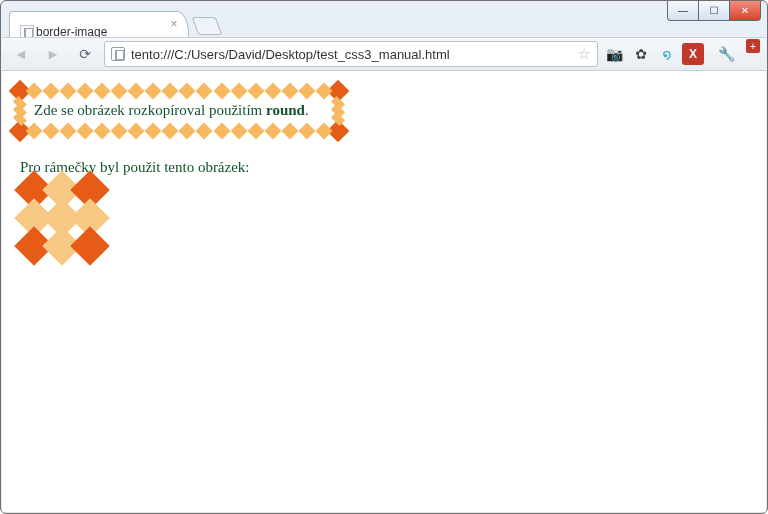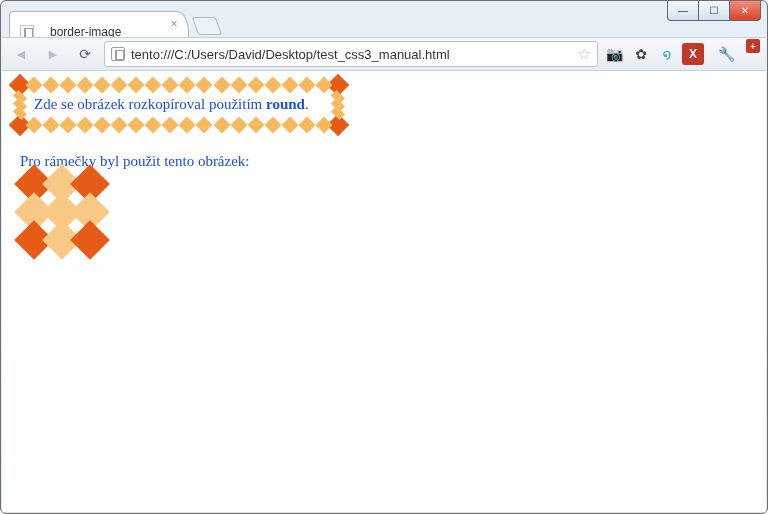--- a/index.html
+++ b/index.html
@@ -30,21 +30,21 @@
     background:linear-gradient(#f08d7f,#d9432a);
     color:#fff;
   }
 
   
   .tabstrip { position:absolute; left:8px; top:10px; height:26px; display:flex; align-items:flex-end; }
   .tab {
     height:26px; min-width:180px; padding:15px 26px 0 10px;
     background:#fff; border:1px solid #aeb8c2; border-bottom:none;
     border-top-left-radius:4px; border-top-right-radius:12px 22px;
-    display:flex; align-items:center; gap:16px;
+    display:flex; align-items:center; gap:2px;
     position:relative; font-size:12px; color:#333;
   }
   .tab .favicon{
     width:14px;height:14px;border:1px solid #c0c7ce;background:#fbfbfb;
     position:relative;
   }
   .tab .favicon::after{
     content:""; position:absolute; left:3px; top:2px; width:6px; height:8px;
     border:1px solid #9aa2aa; border-left-width:2px;
   }
@@ -84,22 +84,22 @@
   .ext.blue{color:#2a5da8;}
   .ext.gear{color:#444;}
   .ext.swirl{color:#2aa7c9;}
   .ext.red{background:#c0392b;color:#fff;font-weight:bold;font-size:12px;}
   .ext.redplus{width:14px;height:14px;background:#c0392b;color:#fff;font-size:10px;border-radius:2px;align-self:flex-start;margin-top:1px;}
   .wrench{ margin-left:4px;}
 
   
   .viewport{
     position:absolute; left:1px; right:1px; top:70px; bottom:1px;
-    background:#fff; overflow:auto; padding:14px 18px;
-    font-family:"Times New Roman",serif; font-size:15px; color:#1d4ed8;
+    background:#fff; overflow:auto; padding:20px 18px;
+    font-family:"Times New Roman",serif; font-size:15px; color:#14532d;
   }
 
   
   .bibox{
     width:318px; padding:10px 14px; margin-bottom:28px; position:relative;
     line-height:1.3;
   }
   .bibox .bold{font-weight:bold;}
   .bibox .corner{
     position:absolute;width:16px;height:16px;background:#e65c17;transform:rotate(45deg);

